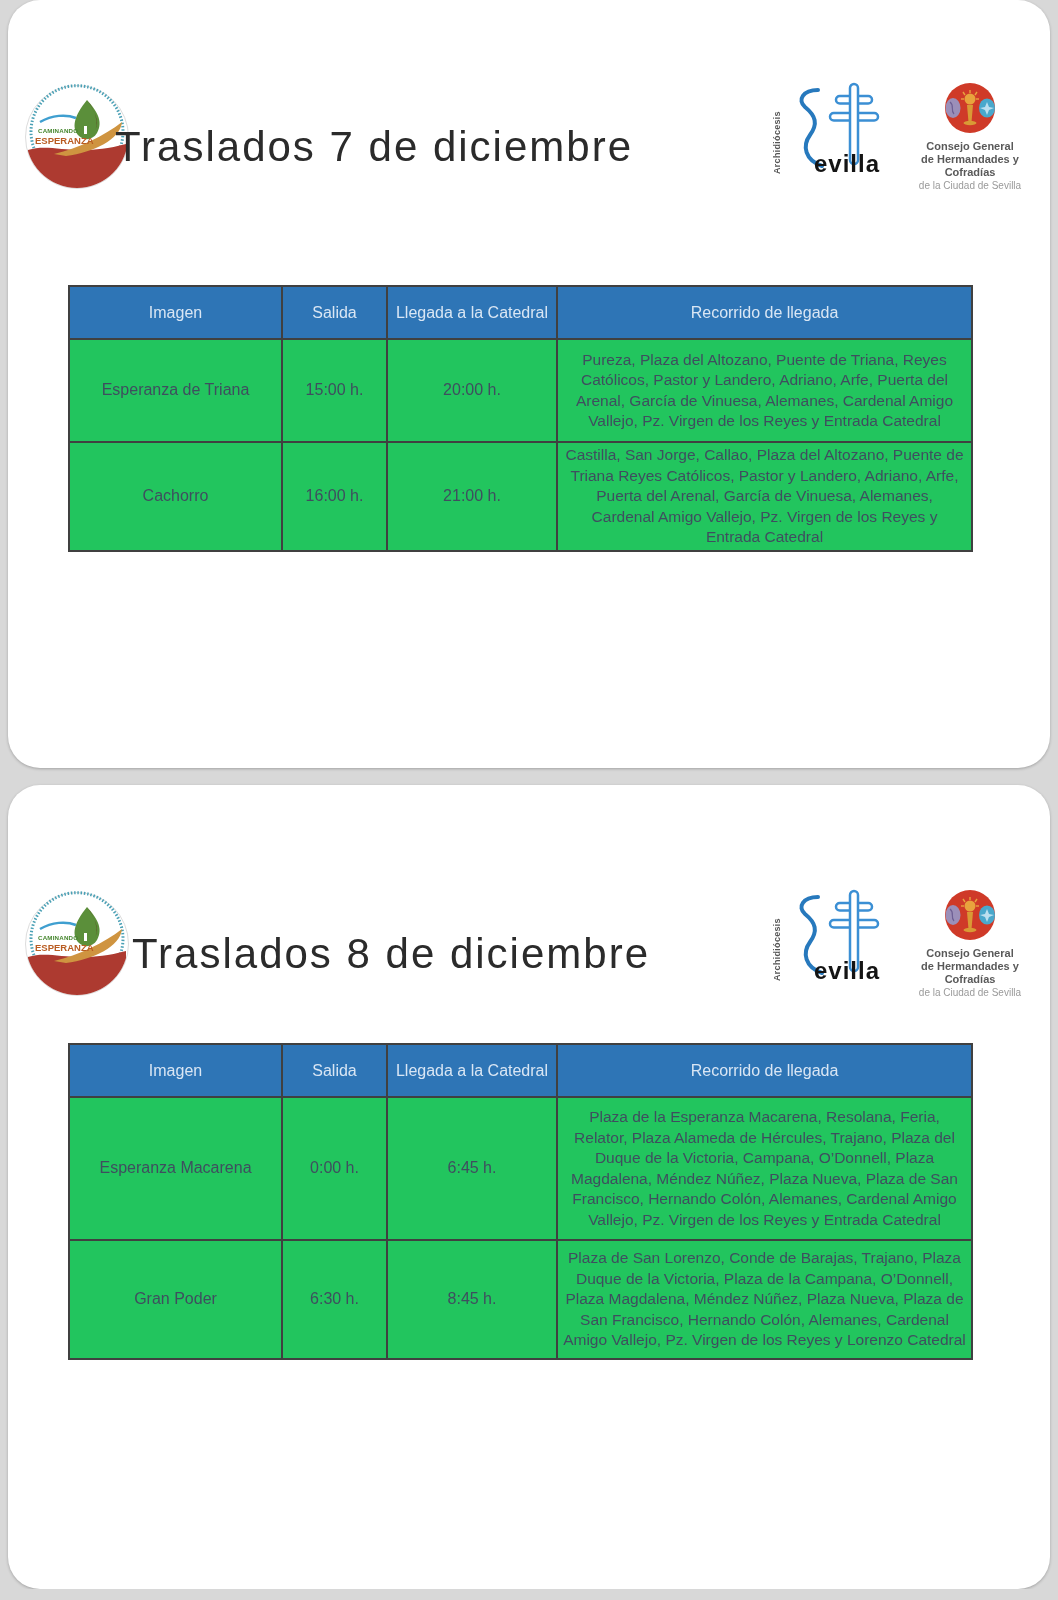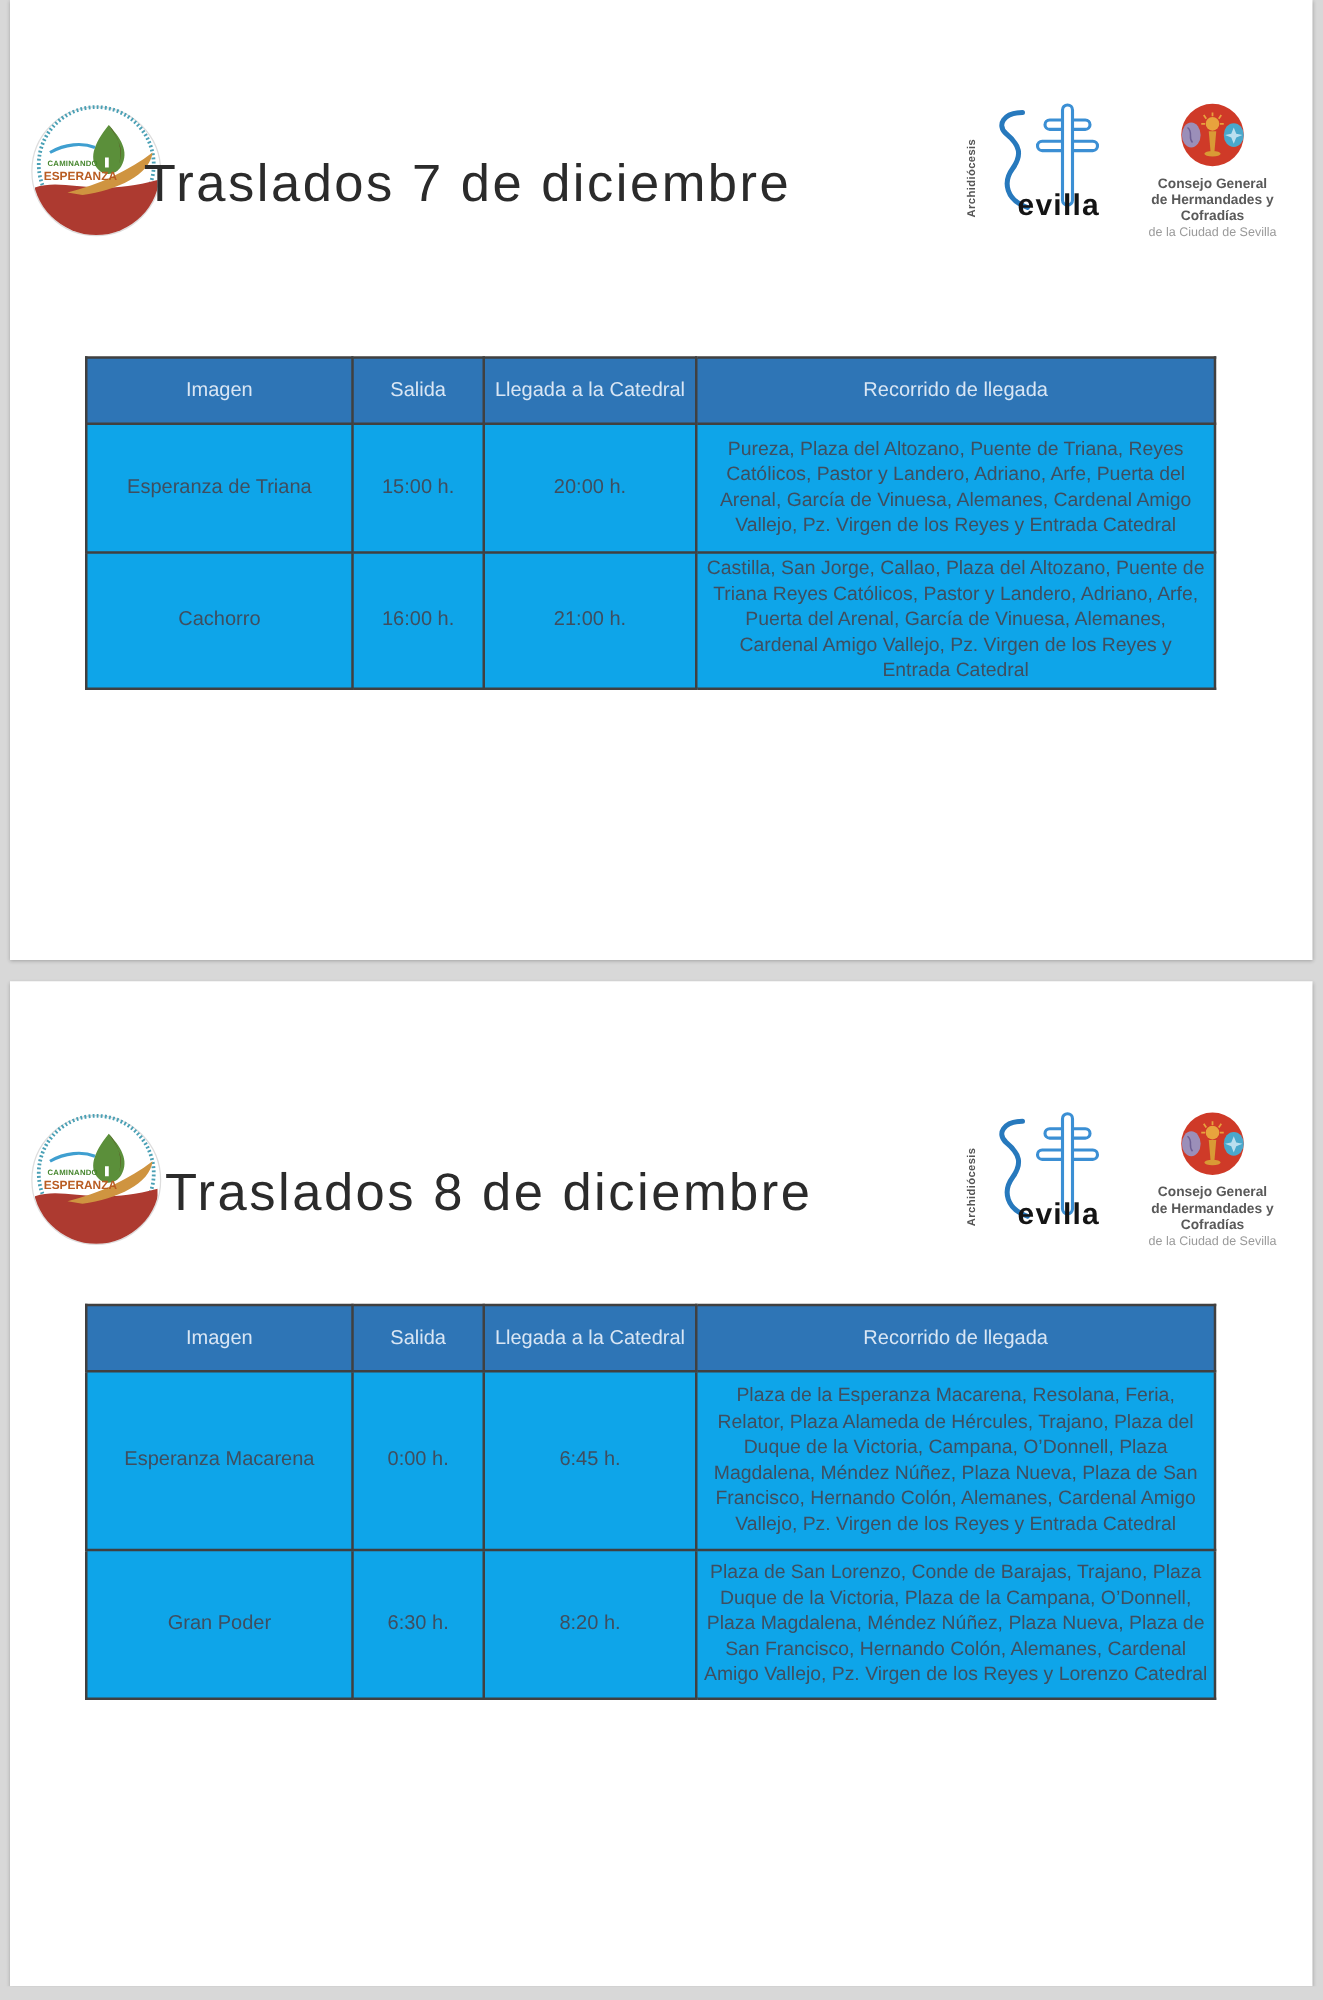--- a/index.html
+++ b/index.html
@@ -1,18 +1,18 @@
 <!DOCTYPE html>
 <html><head>
 <meta charset="utf-8">
 <style>
   html,body{margin:0;padding:0;width:1058px;height:1600px;background:#d8d8d8;
     font-family:"Liberation Sans",sans-serif;overflow:hidden;position:relative;}
   .slide{position:absolute;left:8px;width:1042px;background:#ffffff;
-    box-shadow:0 1px 3px rgba(0,0,0,.25);}
+    box-shadow:0 1px 3px rgba(0,0,0,.25);border-radius:32px;}
   #slide1{top:0;height:768px;}
   #slide2{top:785px;height:804px;}
   .bottom-strip{position:absolute;left:0;top:1589px;width:1058px;height:11px;background:#d8d8d8;}
 
   .congress-logo{position:absolute;width:106px;height:106px;}
   #slide1 .congress-logo{left:16px;top:84px;}
   #slide2 .congress-logo{left:16px;top:106px;}
 
   .slide-title{position:absolute;margin:0;font-weight:400;font-size:42px;
     letter-spacing:2px;color:#2b2b2b;white-space:nowrap;}
@@ -28,21 +28,21 @@
   #slide2 .consejo-logo{left:892px;top:104px;}
   .consejo-line{font-weight:bold;font-size:11px;line-height:13px;color:#595959;}
   .consejo-line.light{font-weight:normal;font-size:10px;color:#9a9a9a;}
 
   table.schedule-table{position:absolute;left:60px;width:903px;border-collapse:collapse;
     table-layout:fixed;}
   #slide1 .schedule-table{top:285px;}
   #slide2 .schedule-table{top:258px;}
   .schedule-table th{background:#2e75b6;color:#d9e6f4;font-weight:400;font-size:16px;
     height:51px;border:2px solid #404040;padding:0 2px;text-align:center;vertical-align:middle;margin-top:40px;}
-  .schedule-table td{background:#0ea5e9;color:#3f4e5f;font-size:15.5px;line-height:20.5px;
+  .schedule-table td{background:#22c55e;color:#3f4e5f;font-size:15.5px;line-height:20.5px;
     border:2px solid #404040;padding:2px 5px;text-align:center;vertical-align:middle;}
   .schedule-table td.name,.schedule-table td.time{font-size:16px;}
 
   svg text{font-family:"Liberation Sans",sans-serif;}
 </style>
 </head>
 <body>
 
 <div class="slide" id="slide1">
 
@@ -222,20 +222,20 @@
     <tbody>
       <tr style="height:143px;">
         <td class="name">Esperanza Macarena</td>
         <td class="time">0:00 h.</td>
         <td class="time">6:45 h.</td>
         <td>Plaza de la Esperanza Macarena, Resolana, Feria, Relator, Plaza Alameda de Hércules, Trajano, Plaza del Duque de la Victoria, Campana, O’Donnell, Plaza Magdalena, Méndez Núñez, Plaza Nueva, Plaza de San Francisco, Hernando Colón, Alemanes, Cardenal Amigo Vallejo, Pz. Virgen de los Reyes y Entrada Catedral</td>
       </tr>
       <tr style="height:119px;">
         <td class="name">Gran Poder</td>
         <td class="time">6:30 h.</td>
-        <td class="time">8:20 h.</td>
+        <td class="time">8:45 h.</td>
         <td>Plaza de San Lorenzo, Conde de Barajas, Trajano, Plaza Duque de la Victoria, Plaza de la Campana, O’Donnell, Plaza Magdalena, Méndez Núñez, Plaza Nueva, Plaza de San Francisco, Hernando Colón, Alemanes, Cardenal Amigo Vallejo, Pz. Virgen de los Reyes y Lorenzo Catedral</td>
       </tr>
     </tbody>
   </table>
 </div>
 
 <div class="bottom-strip"></div>
 
 </body></html>

